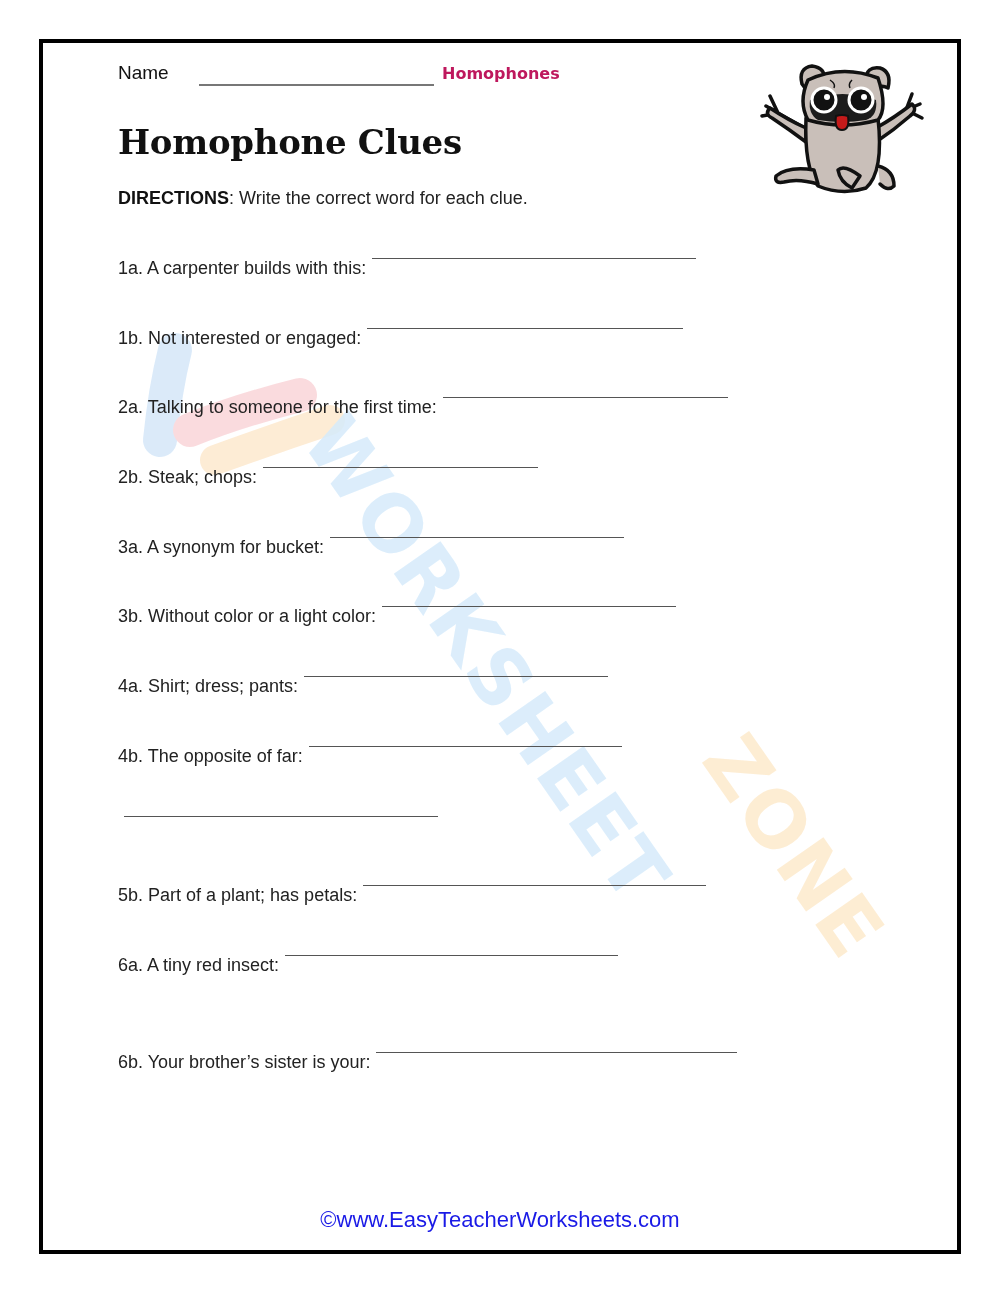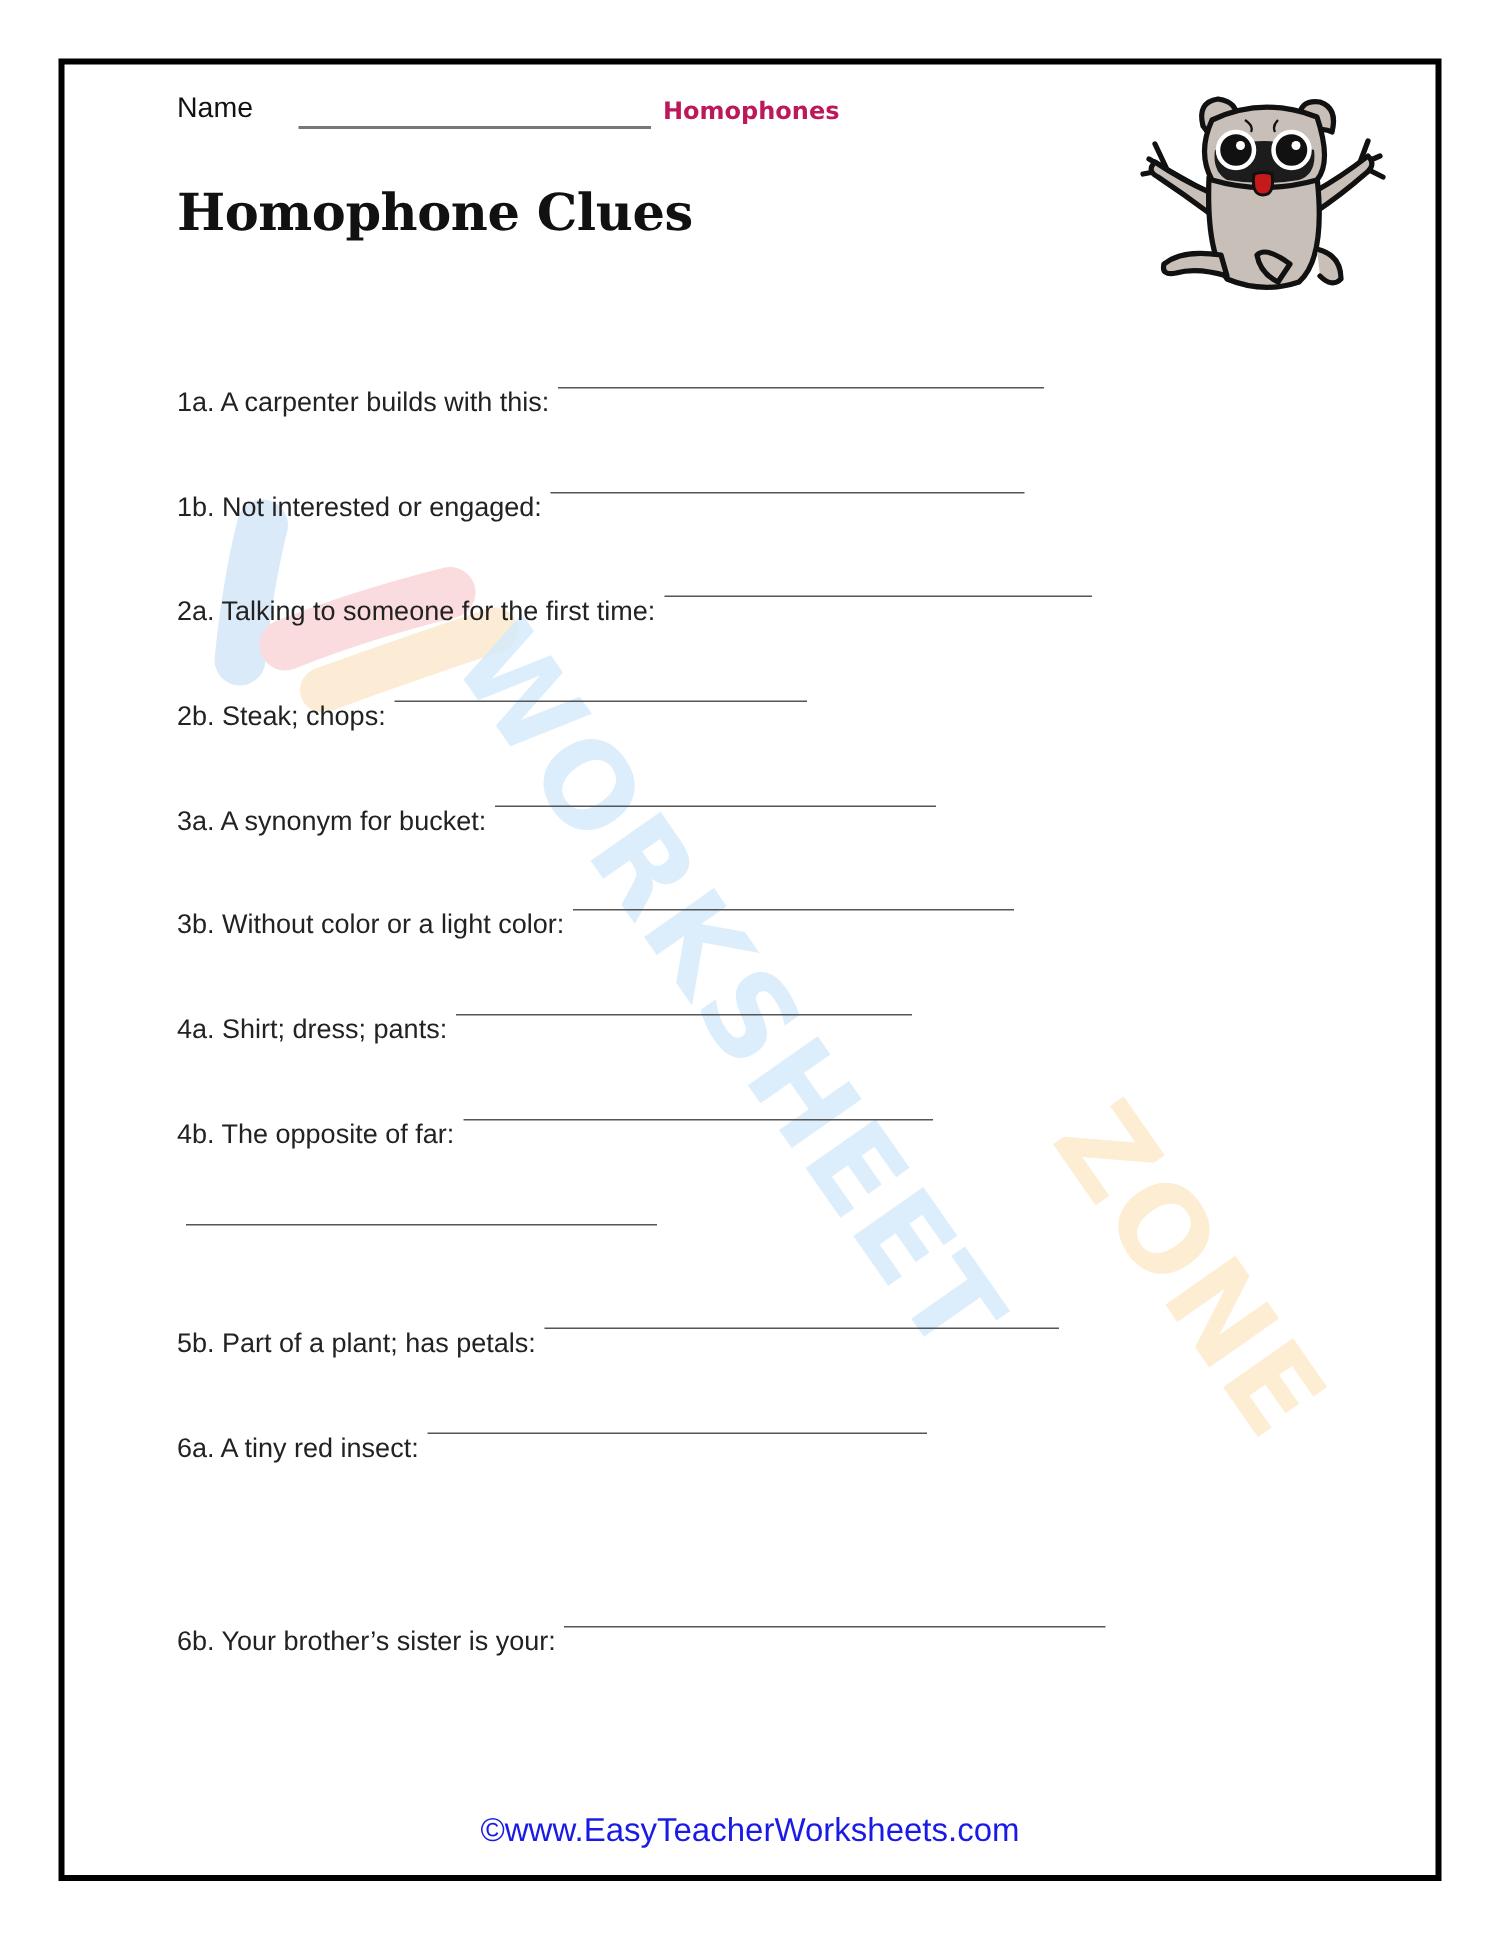--- a/index.html
+++ b/index.html
@@ -47,20 +47,21 @@
 <div class="content">
 
   <div class="name-row">
     <span class="name-label">Name</span>
     <span class="name-line"></span>
     <span class="subject-tag">Homophones</span>
   </div>
 
   <div class="title">Homophone Clues</div>
 
+  <div class="directions"><b>DIRECTIONS</b><span>: Write the correct word for each clue.</span></div>
 
   <svg class="mascot" viewBox="0 0 186 140" xmlns="http://www.w3.org/2000/svg">
     <g stroke="#111" stroke-width="3.5" stroke-linejoin="round" stroke-linecap="round" fill="#c9bfb9">
 
       <path d="M60 72 L30 55 L18 48 M30 55 L14 58 M30 55 L22 38"></path>
       <path d="M128 72 L158 52 L172 46 M158 52 L174 60 M158 52 L164 36"></path>
       <path d="M58 70 Q40 62 22 50 Q16 56 24 60 Q42 72 58 84 Z"></path>
       <path d="M128 70 Q146 60 164 46 Q170 52 162 58 Q146 72 128 84 Z"></path>
 
       <path d="M58 60 Q56 110 70 128 Q94 138 118 130 Q136 114 130 60 Z"></path>
@@ -124,20 +125,20 @@
         <span class="answer-line" style="width:314px"></span>
       </div>
     <div class="clue" style="top:885px">
         <span class="clue-text">5b. Part of a plant; has petals:</span>
         <span class="answer-line" style="width:343px"></span>
       </div>
     <div class="clue" style="top:955px">
         <span class="clue-text">6a. A tiny red insect:</span>
         <span class="answer-line" style="width:333px"></span>
       </div>
-    <div class="clue" style="top:1084px">
+    <div class="clue" style="top:1052px">
         <span class="clue-text">6b. Your brother’s sister is your:</span>
         <span class="answer-line" style="width:361px"></span>
       </div>
   </div>
 
   <div class="footer">©www.EasyTeacherWorksheets.com</div>
 </div>
 
 </body></html>

